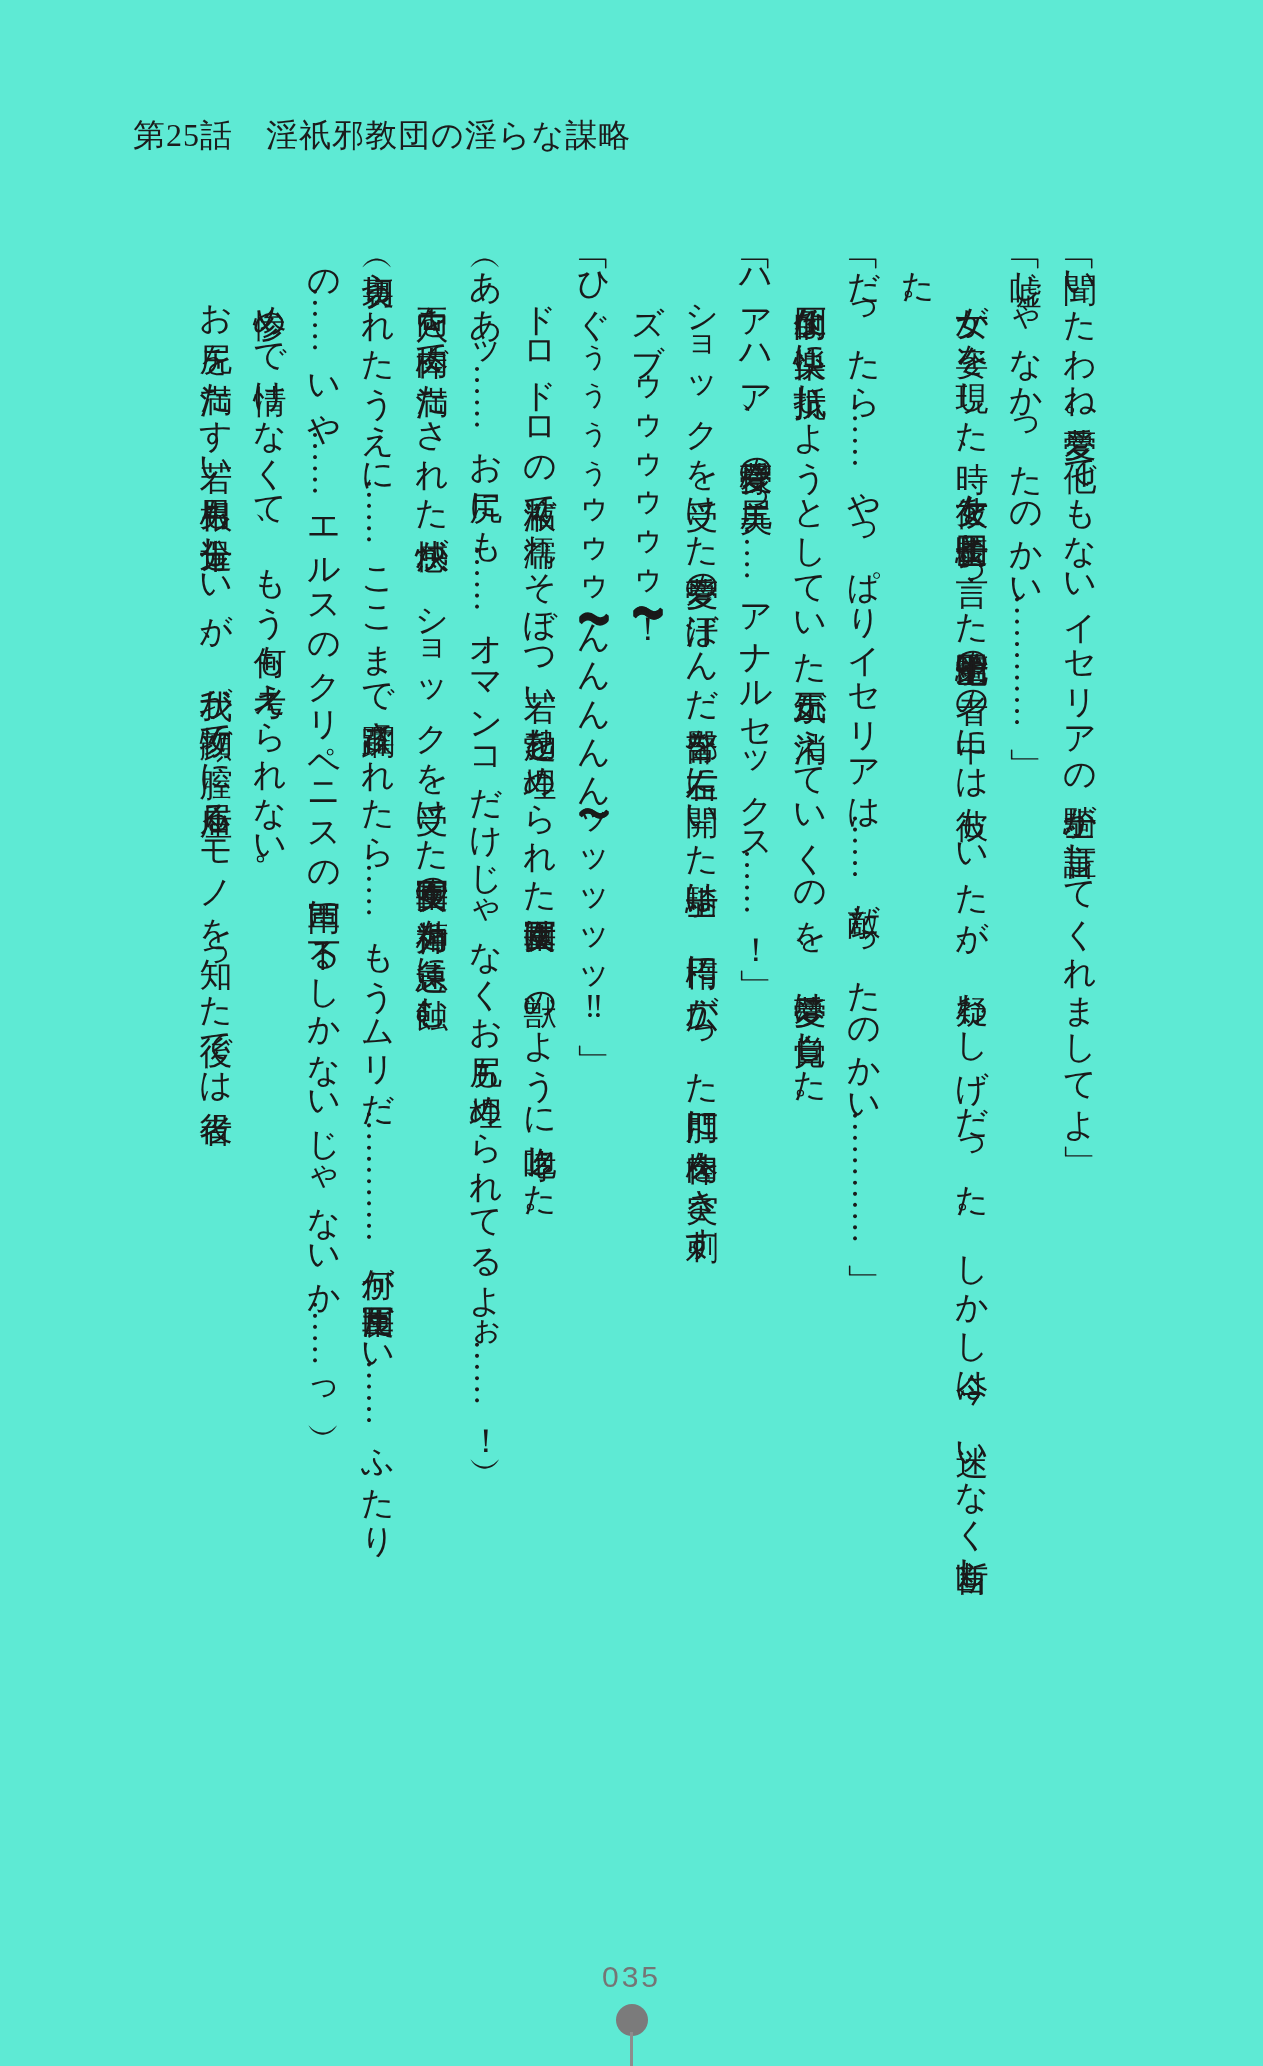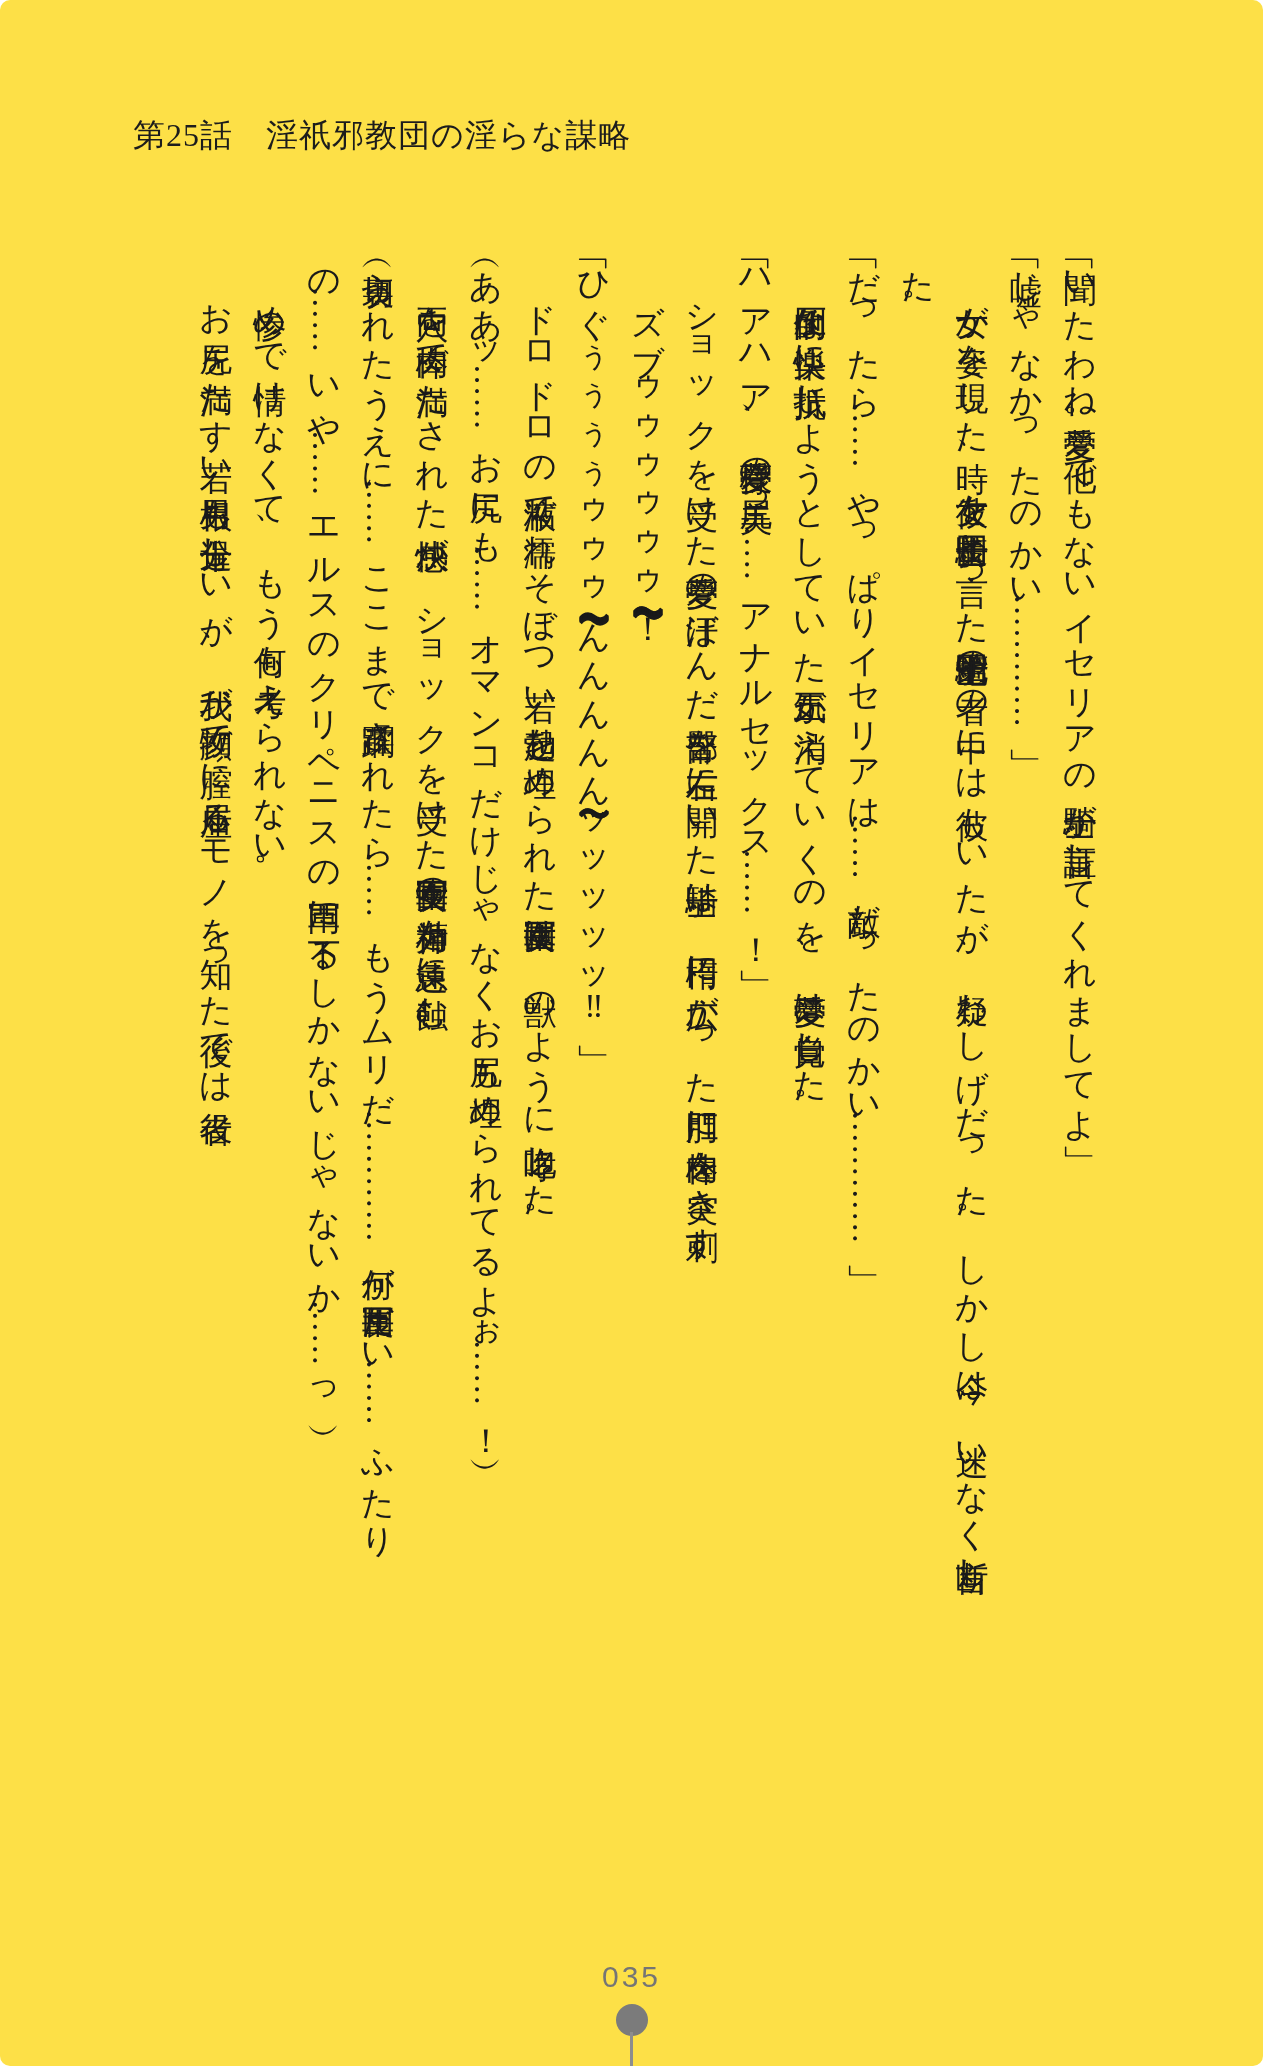--- a/index.html
+++ b/index.html
@@ -4,24 +4,23 @@
 <style>
   html, body {
     margin: 0;
     padding: 0;
     background: #ffffff;
   }
   .page {
     position: relative;
     width: 1263px;
     height: 2066px;
-    background: #fde047;
+    background: #5eead4;
     overflow: hidden;
     font-family: "Liberation Serif", "DejaVu Serif", serif;
-    border-radius: 10px;
   }
   .chapter-header {
     position: absolute;
     left: 133px;
     top: 114px;
     font-size: 32px;
     color: #1c1c1c;
     letter-spacing: 1px;
     white-space: nowrap;
   }

